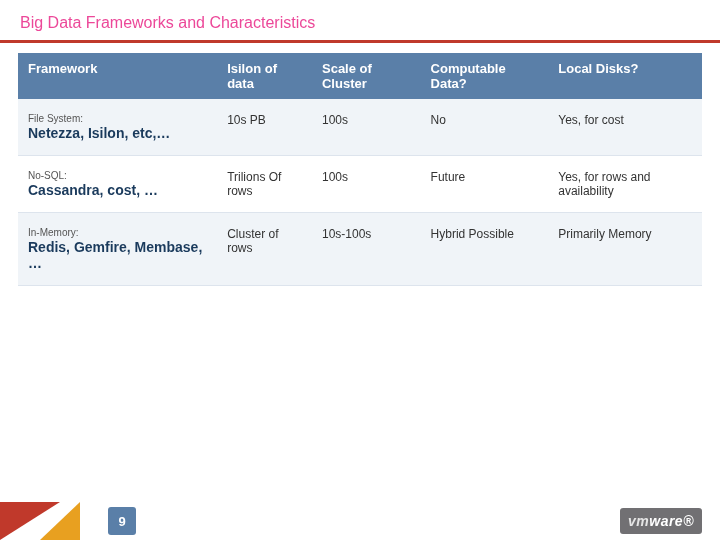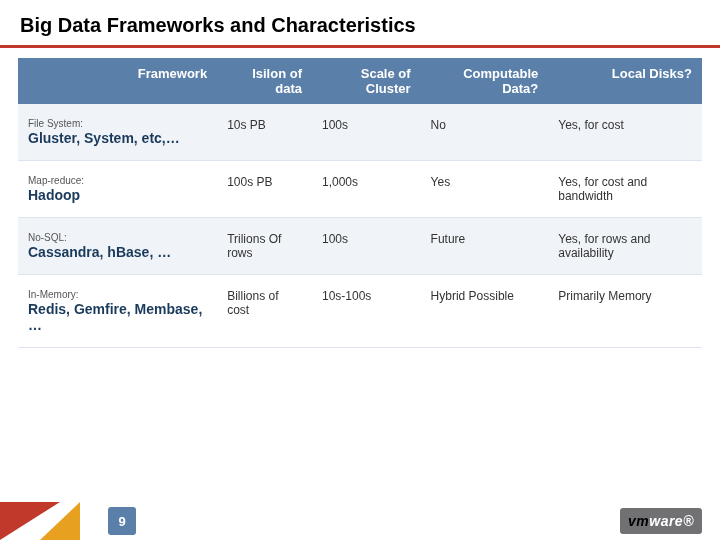--- a/index.html
+++ b/index.html
@@ -20,23 +20,23 @@
       flex-direction: column;
     }
 
     .title-bar {
       background: #fff;
       padding: 14px 20px 8px 20px;
       border-bottom: 3px solid #c0392b;
     }
 
     .title-bar h1 {
-      font-size: 20px;
-      font-weight: bold;
-      color: #000000;
+      font-size: 16px;
+      font-weight: normal;
+      color: #ec4899;
     }
 
     .table-container {
       flex: 1;
       padding: 10px 18px 4px 18px;
       overflow: hidden;
     }
 
     table {
       width: 100%;
@@ -44,21 +44,21 @@
       font-size: 12px;
     }
 
     thead tr {
       background: #5a7fa8;
       color: #fff;
     }
 
     thead th {
       padding: 8px 10px;
-      text-align: right;
+      text-align: left;
       font-weight: bold;
       font-size: 13px;
       vertical-align: top;
     }
 
     tbody tr:nth-child(odd) {
       background: #f0f4f8;
     }
 
     tbody tr:nth-child(even) {
@@ -119,21 +119,21 @@
 
     .vmware-text {
       color: #fff;
       font-size: 14px;
       font-weight: bold;
       font-style: italic;
       letter-spacing: 0.5px;
     }
 
     .vmware-vm {
-      color: #000000;
+      color: #e5e5e5;
       text-align: right;
     }
 
     .diagonal-accent {
       position: absolute;
       bottom: 0;
       left: 0;
       width: 80px;
       height: 38px;
       overflow: hidden;
@@ -188,53 +188,43 @@
           </th>
           <th>
             <span>Local Disks?</span>
           </th>
         </tr>
       </thead>
       <tbody id="table-body">
       <tr>
             <td class="framework-cell">
       <div class="framework-label">File System:</div>
-      <div class="framework-name">Gluster, System, etc,…</div>
+      <div class="framework-name">Netezza, Isilon, etc,…</div>
     </td>
             <td>10s PB</td>
             <td>100s</td>
             <td>No</td>
             <td>Yes, for cost</td>
           </tr>
           <tr>
             <td class="framework-cell">
-      <div class="framework-label">Map-reduce:</div>
-      <div class="framework-name">Hadoop</div>
-    </td>
-            <td>100s PB</td>
-            <td>1,000s</td>
-            <td>Yes</td>
-            <td>Yes, for cost and bandwidth</td>
-          </tr>
-          <tr>
-            <td class="framework-cell">
       <div class="framework-label">No-SQL:</div>
-      <div class="framework-name">Cassandra, hBase, …</div>
+      <div class="framework-name">Cassandra, cost, …</div>
     </td>
             <td>Trilions Of rows</td>
             <td>100s</td>
             <td>Future</td>
             <td>Yes, for rows and availability</td>
           </tr>
           <tr>
             <td class="framework-cell">
       <div class="framework-label">In-Memory:</div>
       <div class="framework-name">Redis, Gemfire, Membase, …</div>
     </td>
-            <td>Billions of cost</td>
+            <td>Cluster of rows</td>
             <td>10s-100s</td>
             <td>Hybrid Possible</td>
             <td>Primarily Memory</td>
           </tr>
         </tbody>
     </table>
   </div>
 
   <div class="footer">
     <div style="display:flex;align-items:center;gap:10px;">

